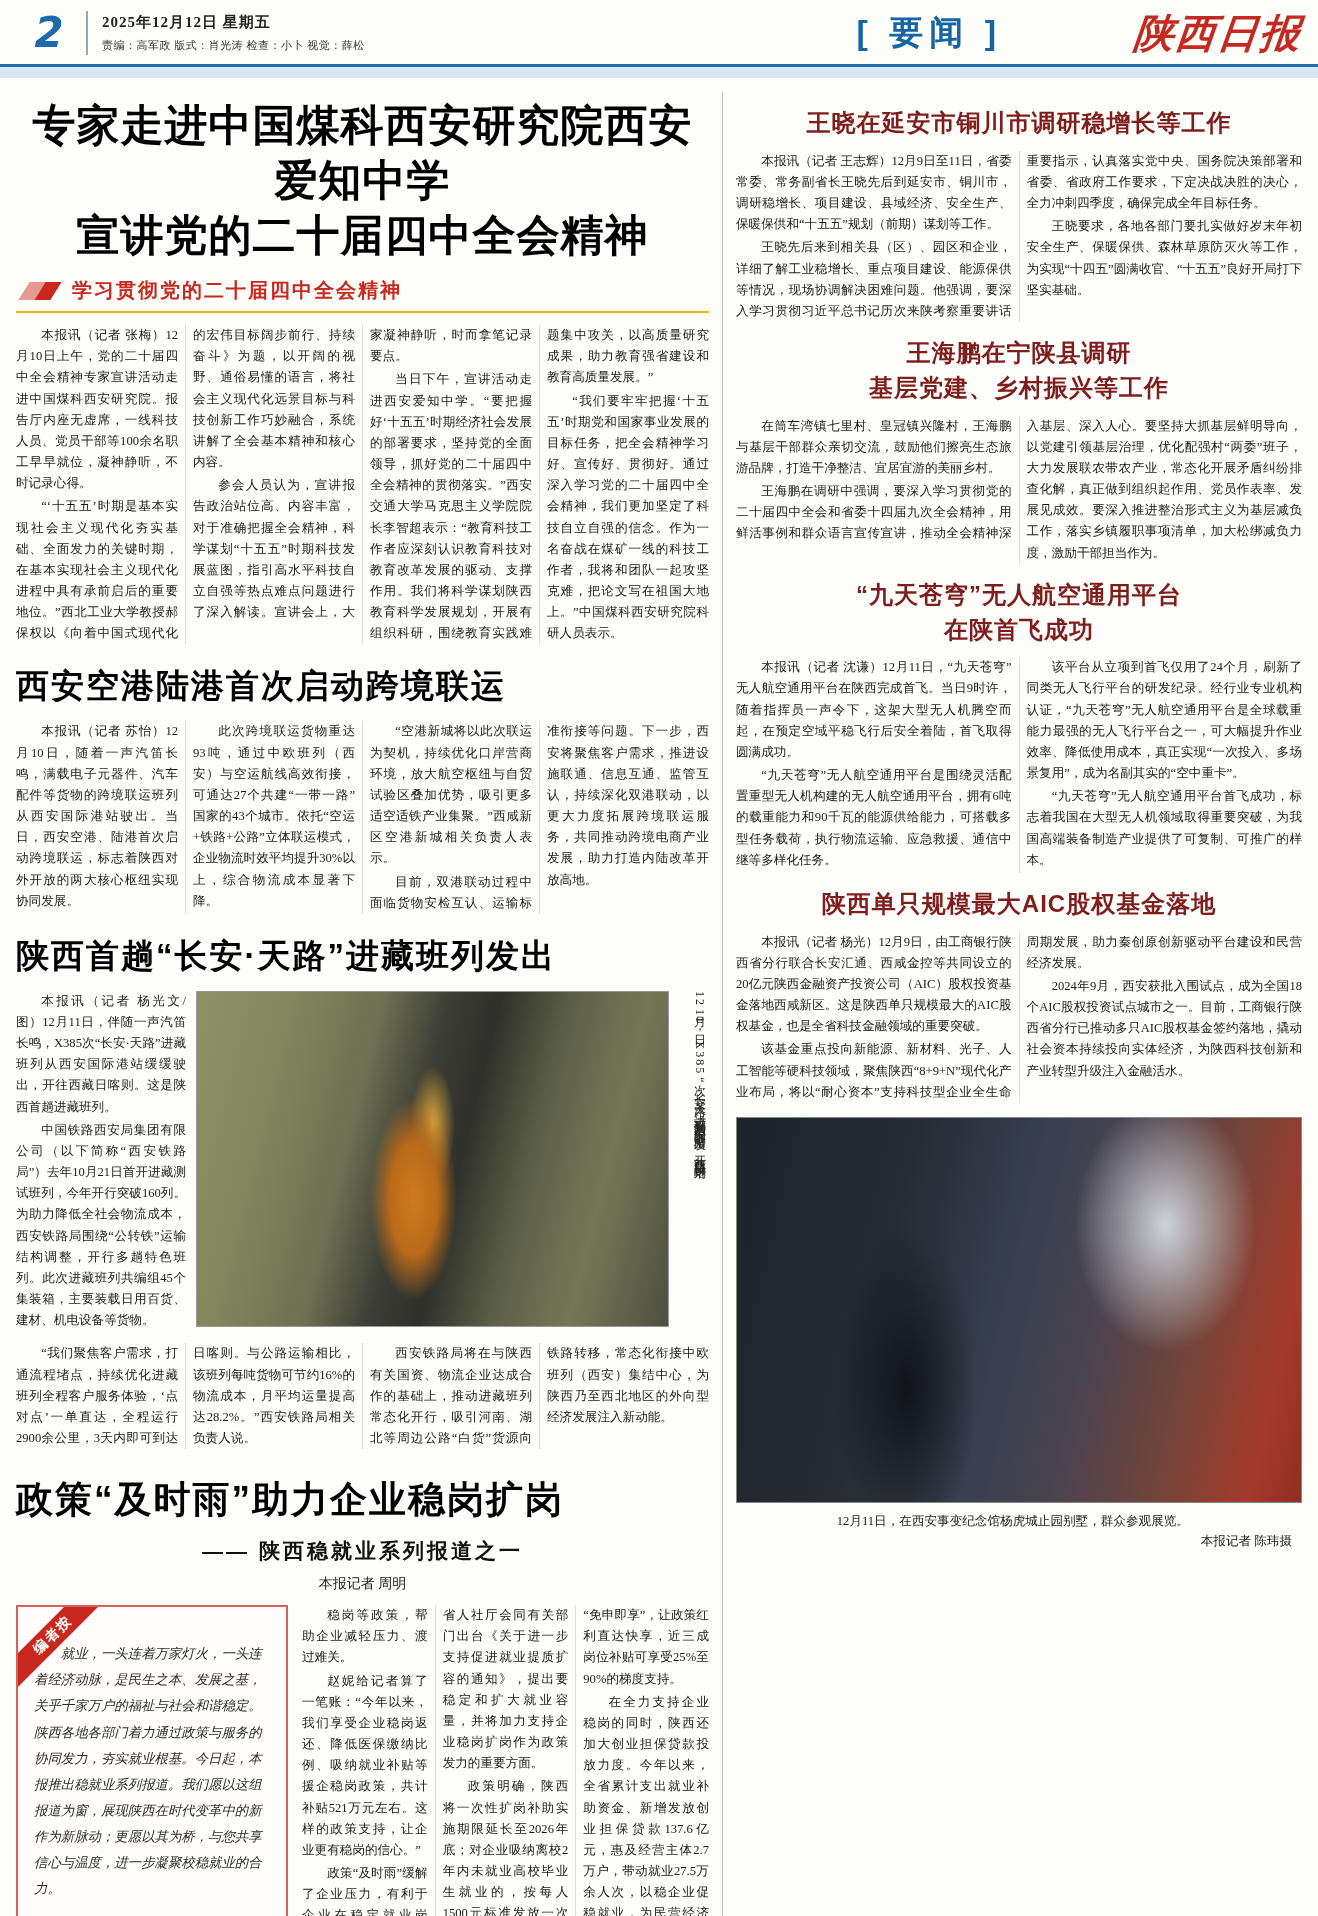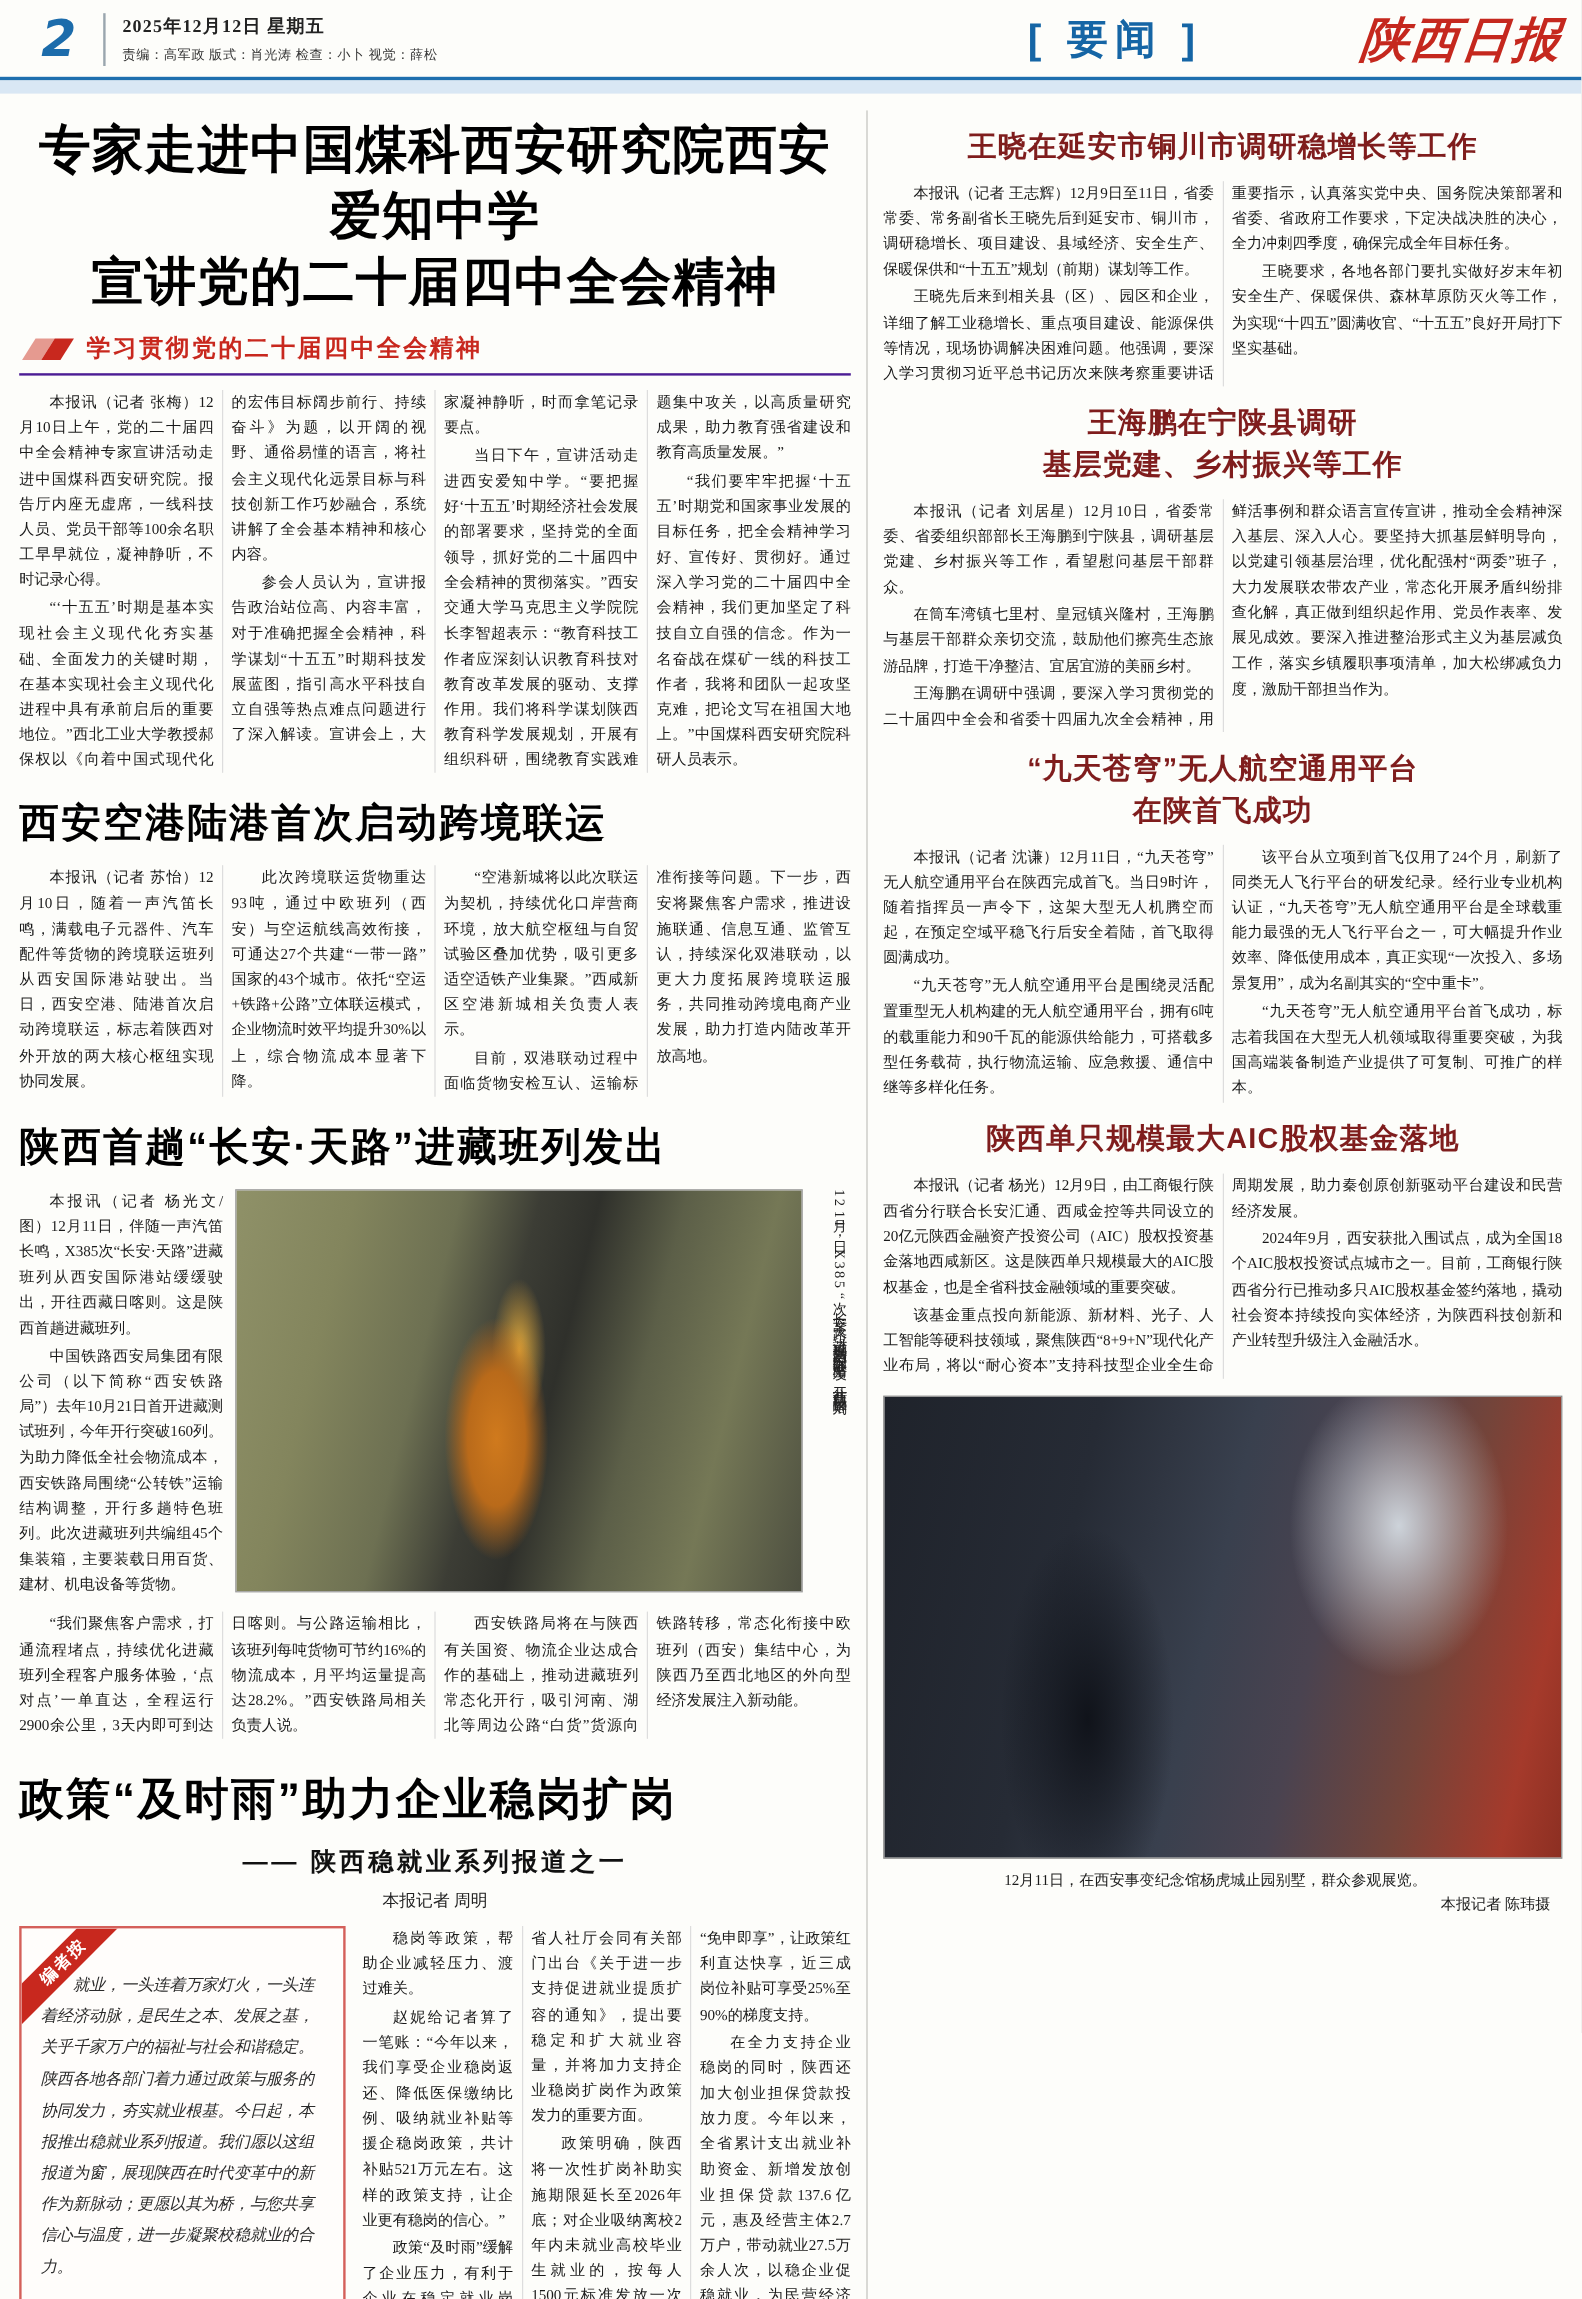--- a/index.html
+++ b/index.html
@@ -22,21 +22,21 @@
   
   .content { display:grid; grid-template-columns:1fr 1px 566px; column-gap:13px; padding:14px 16px 20px 16px; }
   .macro-divider { background:#c2c2bd; }
   .col-left, .col-right { min-width:0; }
 
   h1.main-head { font-family:"Liberation Sans",sans-serif; font-weight:900; font-size:43px; line-height:1.28; text-align:center; letter-spacing:1px; color:#000; margin:6px 0 14px 0; }
   h2.sec-head { font-family:"Liberation Sans",sans-serif; font-weight:900; font-size:33px; text-align:left; letter-spacing:2px; color:#000; margin:20px 0 12px 0; }
   h2.policy-head { font-size:37px; margin-top:26px; }
   h3.right-head { font-family:"Liberation Sans",sans-serif; font-weight:900; font-size:24px; line-height:1.45; text-align:center; letter-spacing:1px; color:#7f1d1d; margin:14px 0 10px 0; }
 
-  .kicker { display:flex; align-items:center; gap:8px; border-bottom:2px solid #4c1d95; padding:0 0 7px 2px; margin:2px 0 12px 0; }
+  .kicker { display:flex; align-items:center; gap:8px; border-bottom:2px solid #eab308; padding:0 0 7px 2px; margin:2px 0 12px 0; }
   .slash { width:16px; height:18px; transform:skewX(-32deg); }
   .slash.light { background:#e59a90; margin-left:6px; }
   .slash.dark { background:#c8281e; margin-left:-8px; }
   .kicker-text { font-family:"Liberation Sans",sans-serif; font-weight:bold; font-size:20px; color:#c8281e; letter-spacing:2px; margin-left:8px; }
 
   .body-cols { font-size:12.6px; line-height:1.68; text-align:justify; color:#191919; }
   .cols-4 { column-count:4; column-gap:15px; column-rule:1px solid #ddd; }
   .cols-3 { column-count:3; column-gap:15px; column-rule:1px solid #ddd; }
   .cols-2 { column-count:2; column-gap:15px; column-rule:1px solid #ddd; }
   .body-cols p, .body-plain p { text-indent:2em; margin-bottom:2px; }
@@ -180,21 +180,20 @@
             <p>王晓要求，各地各部门要扎实做好岁末年初安全生产、保暖保供、森林草原防灭火等工作，为实现“十四五”圆满收官、“十五五”良好开局打下坚实基础。</p>
           </div>
       </div>
 
       <div class="right-art">
         <h3 class="right-head">
           <span>王海鹏在宁陕县调研</span><br>
           <span>基层党建、乡村振兴等工作</span>
         </h3>
         <div class="body-cols cols-2">
-            <p>本报讯（记者 刘居星）12月10日，省委常委、省委组织部部长王海鹏到宁陕县，调研基层党建、乡村振兴等工作，看望慰问基层干部群众。</p>
             <p>在筒车湾镇七里村、皇冠镇兴隆村，王海鹏与基层干部群众亲切交流，鼓励他们擦亮生态旅游品牌，打造干净整洁、宜居宜游的美丽乡村。</p>
             <p>王海鹏在调研中强调，要深入学习贯彻党的二十届四中全会和省委十四届九次全会精神，用鲜活事例和群众语言宣传宣讲，推动全会精神深入基层、深入人心。要坚持大抓基层鲜明导向，以党建引领基层治理，优化配强村“两委”班子，大力发展联农带农产业，常态化开展矛盾纠纷排查化解，真正做到组织起作用、党员作表率、发展见成效。要深入推进整治形式主义为基层减负工作，落实乡镇履职事项清单，加大松绑减负力度，激励干部担当作为。</p>
           </div>
       </div>
 
       <div class="right-art">
         <h3 class="right-head">
           <span>“九天苍穹”无人航空通用平台</span><br>
           <span>在陕首飞成功</span>
         </h3>

